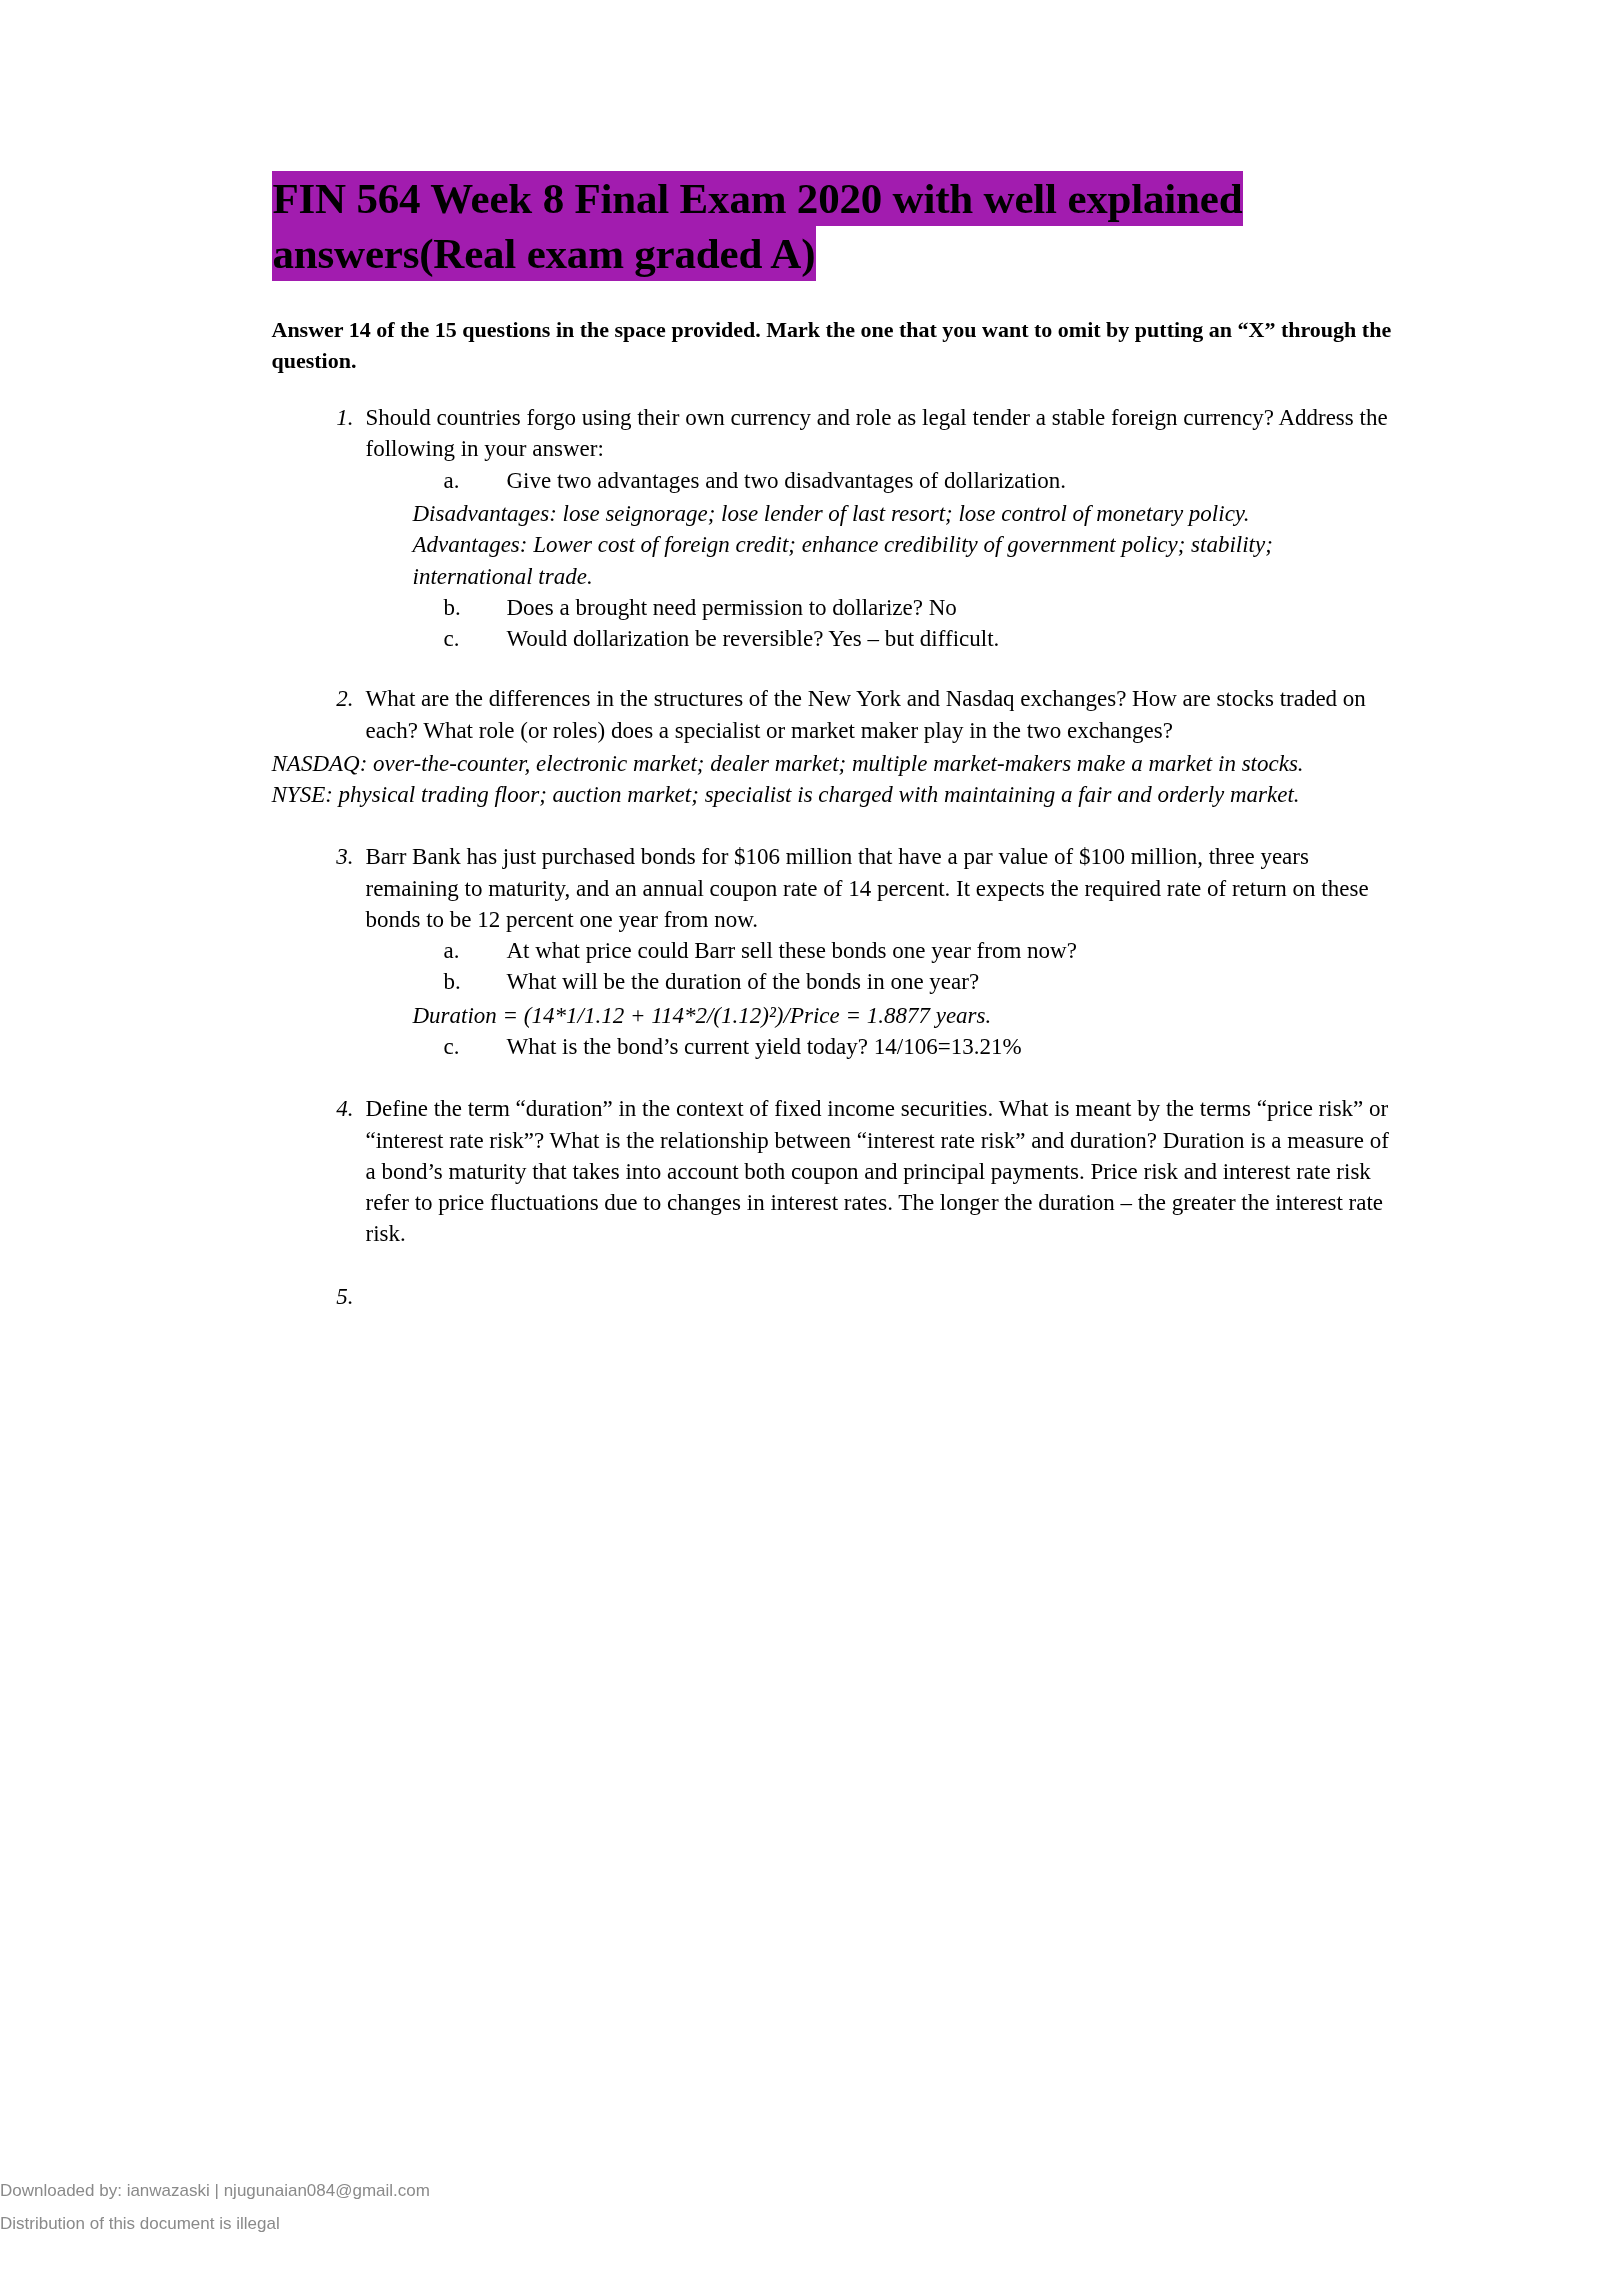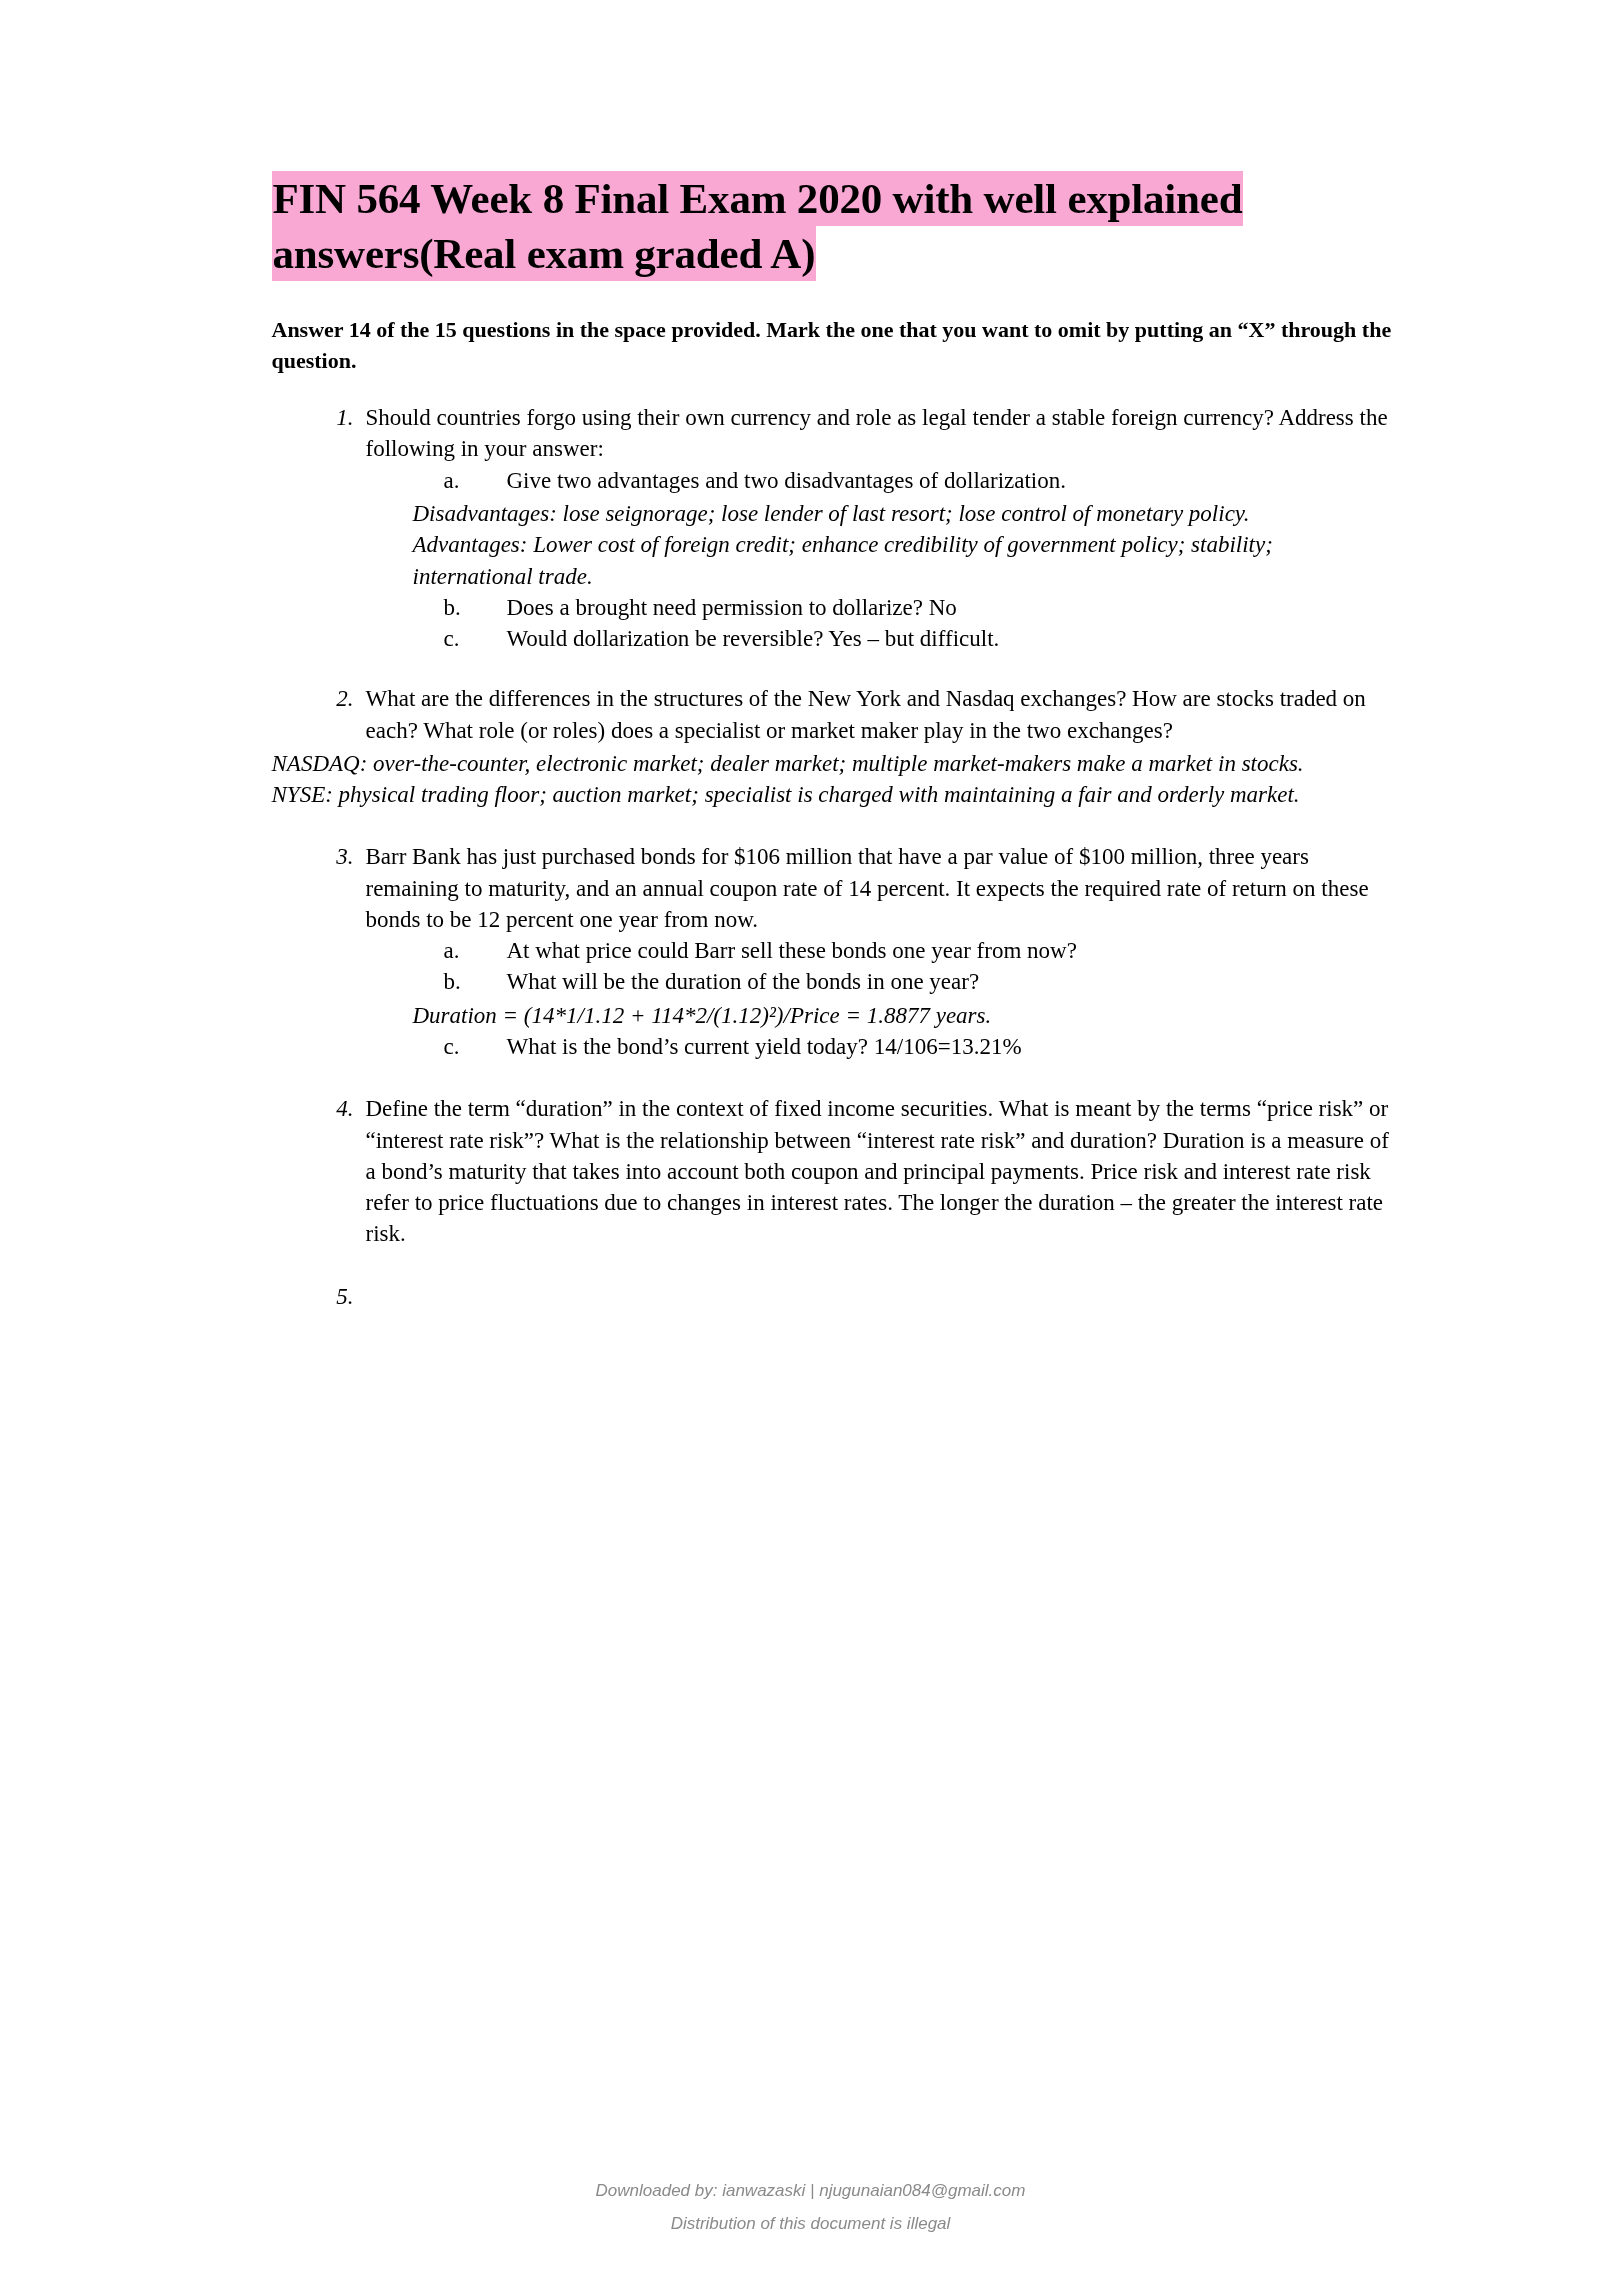--- a/index.html
+++ b/index.html
@@ -30,21 +30,21 @@
   }
   h1.doc-title {
     font-family: "Liberation Serif", serif;
     font-size: 43px;
     font-weight: bold;
     line-height: 1.27;
     margin: 0 0 0 0;
     letter-spacing: -0.2px;
   }
   h1.doc-title .hl {
-    background: #f9a8d4;
+    background: #a21caf;
     padding: 4px 1px;
     box-decoration-break: clone;
     -webkit-box-decoration-break: clone;
   }
   .instruction {
     font-size: 22px;
     font-weight: bold;
     line-height: 1.42;
     margin: 33px 0 0 0;
     max-width: 1157px;
@@ -108,26 +108,25 @@
     max-width: 1157px;
   }
   .answer-block {
     margin-top: 2px;
   }
   .footer {
     position: absolute;
     left: 0;
     right: 0;
     bottom: 53px;
-    text-align: center;
+    text-align: left;
     font-family: "Liberation Sans", sans-serif;
     color: #8a8a8a;
     font-size: 17px;
     line-height: 1.9;
-    font-style: italic;
   }
   .footer div { display: block; }
 </style>
 </head>
 <body>
 
 <div class="page">
   <div class="content">
 
     <h1 class="doc-title"><span class="hl">FIN 564 Week 8 Final Exam 2020 with well explained answers(Real exam graded A)</span></h1>

